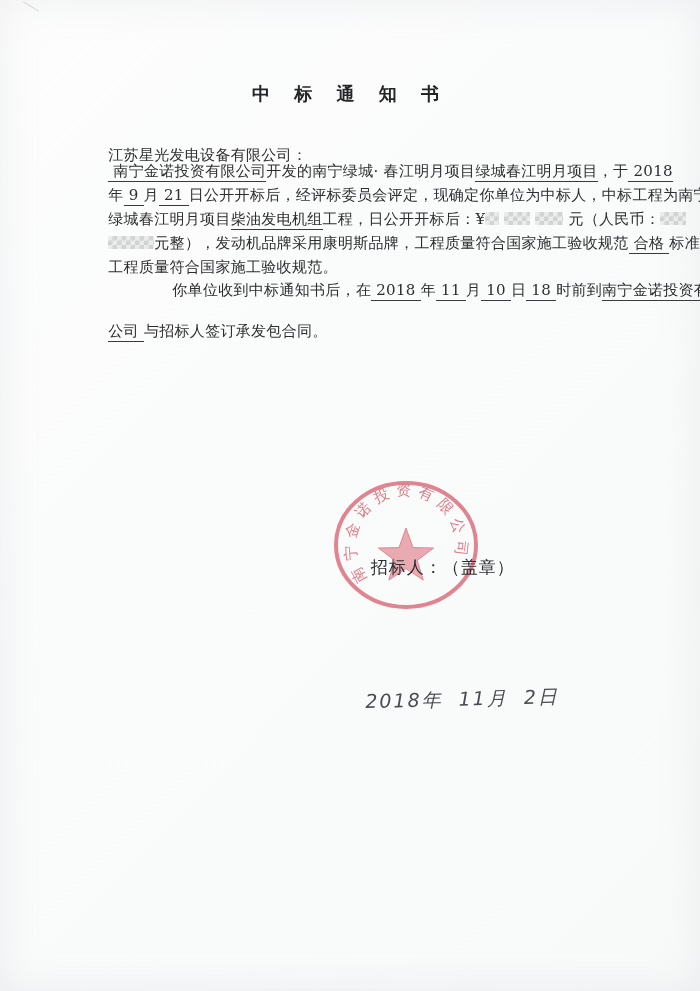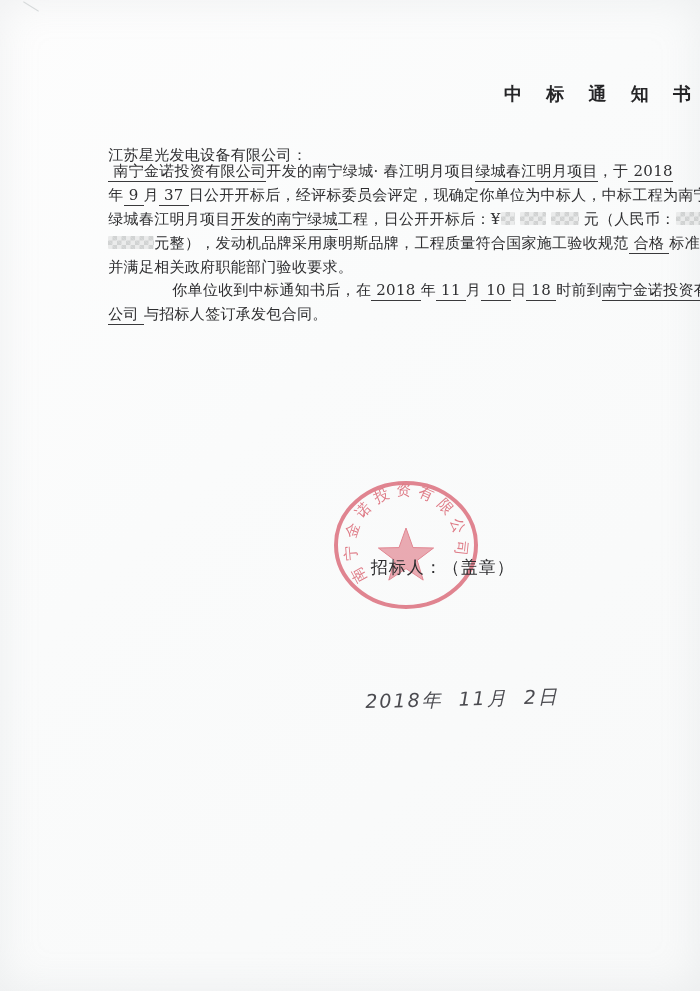--- a/index.html
+++ b/index.html
@@ -9,21 +9,21 @@
     box-shadow: inset 0 0 40px rgba(180,185,188,.18);
     overflow:hidden;
     font-family:"DejaVu Serif","Liberation Serif",serif;
     color:#2e2e30;
   }
   .scan-mark {
     position:absolute; left:22px; top:6px; width:18px; height:1px;
     background:#d6d9da; transform:rotate(32deg);
   }
   .title {
-    position:absolute; top:82px; left:0; width:700px; text-align:right;
+    position:absolute; top:82px; left:0; width:700px; text-align:center;
     font-size:18px; font-weight:bold; letter-spacing:9px; color:#252527;
   }
   .line {
     position:absolute; left:88px; font-size:15px; line-height:18px;
     white-space:pre; letter-spacing:0.3px; z-index:2;
   }
   .indent1 { text-indent:13px; }
   .u { border-bottom:1.2px solid #3a3a3c; padding-bottom:1px; }
   .mosaic {
     display:inline-block; height:13px; vertical-align:-1px;
@@ -64,40 +64,40 @@
 
   <div class="line" style="top:128px">
     <span>江苏星光发电设备有限公司：</span>
   </div>
 
   <div class="line indent1" style="top:144px">
     <span class="u"> 南宁金诺投资有限公司</span><span>开发的南宁绿城· 春江明月项目</span><span class="u">绿城春江明月项目</span><span>，于</span><span class="u"> 2018</span>
   </div>
 
   <div class="line" style="top:168px">
-    <span>年</span><span class="u"> 9 </span><span>月</span><span class="u"> 37 </span><span>日公开开标后，经评标委员会评定，现确定你单位为中标人，中标工程为南宁</span>
+    <span>年</span><span class="u"> 9 </span><span>月</span><span class="u"> 21 </span><span>日公开开标后，经评标委员会评定，现确定你单位为中标人，中标工程为南宁</span>
   </div>
 
   <div class="line" style="top:192px">
-    <span>绿城春江明月项目</span><span class="u">开发的南宁绿城</span><span>工程，日公开开标后：¥</span><span class="mosaic" style="width:14px"></span><span class="m-gap"></span><span class="mosaic" style="width:26px"></span><span class="m-gap"></span><span class="mosaic" style="width:28px"></span><span> 元（人民币：</span><span class="mosaic" style="width:26px"></span>
+    <span>绿城春江明月项目</span><span class="u">柴油发电机组</span><span>工程，日公开开标后：¥</span><span class="mosaic" style="width:14px"></span><span class="m-gap"></span><span class="mosaic" style="width:26px"></span><span class="m-gap"></span><span class="mosaic" style="width:28px"></span><span> 元（人民币：</span><span class="mosaic" style="width:26px"></span>
   </div>
 
   <div class="line" style="top:216px">
     <span class="mosaic" style="width:46px"></span><span>元整），发动机品牌采用康明斯品牌，工程质量符合国家施工验收规范</span><span class="u"> 合格 </span><span>标准，</span>
   </div>
 
   <div class="line" style="top:240px">
-    <span>并满足相关政府职能部门验收要求。</span>
+    <span>工程质量符合国家施工验收规范。</span>
   </div>
 
   <div class="line" style="top:263px; left:152px">
     <span>你单位收到中标通知书后，在</span><span class="u"> 2018 </span><span>年</span><span class="u"> 11 </span><span>月</span><span class="u"> 10 </span><span>日</span><span class="u"> 18 </span><span>时前到</span><span class="u">南宁金诺投资有限</span>
   </div>
 
-  <div class="line" style="top:287px">
+  <div class="line" style="top:304px">
     <span class="u">公司 </span><span>与招标人签订承发包合同。</span>
   </div>
 
   <div class="line sig" style="top:540px; left:345px">
     <span>招标人：（盖章）</span>
   </div>
 
   <div class="line handwrite" style="top:672px; left:333px">
     <span>2018年  11月  2日</span>
   </div>

